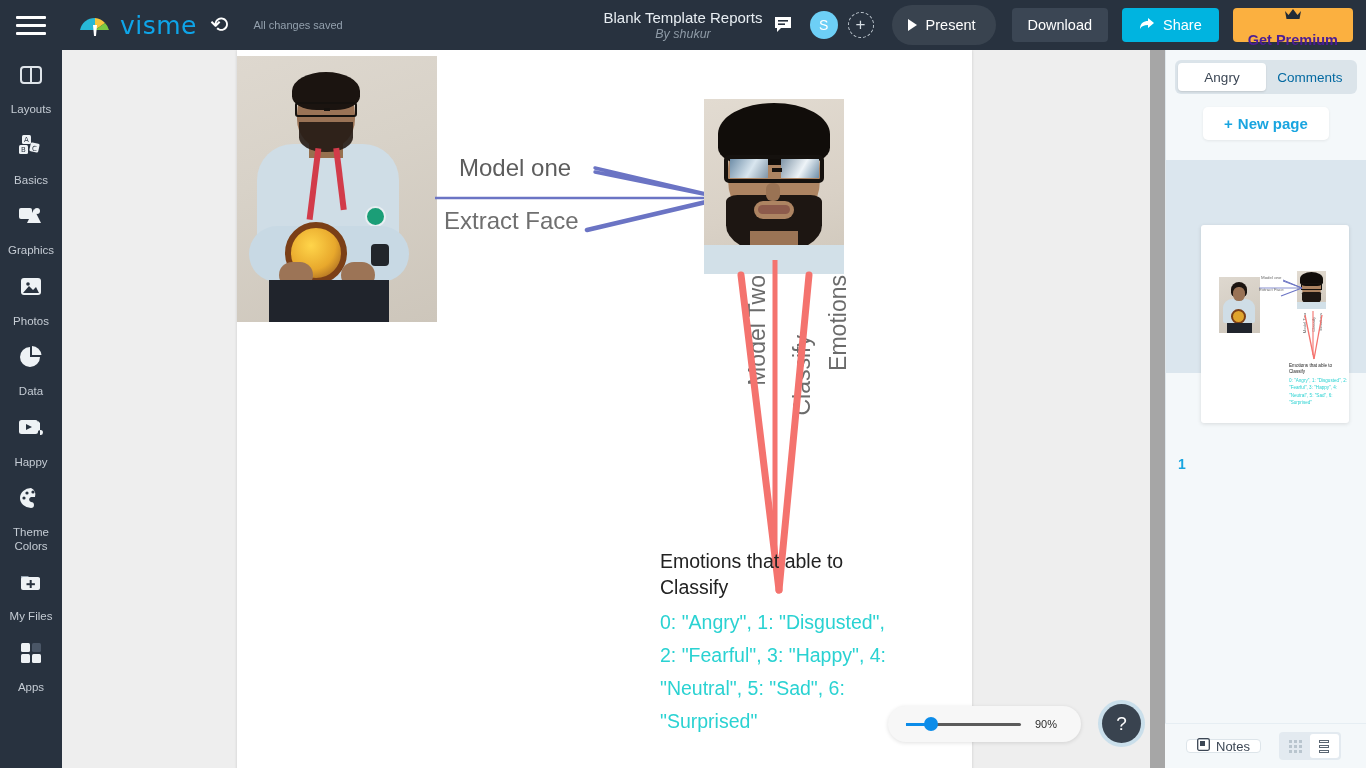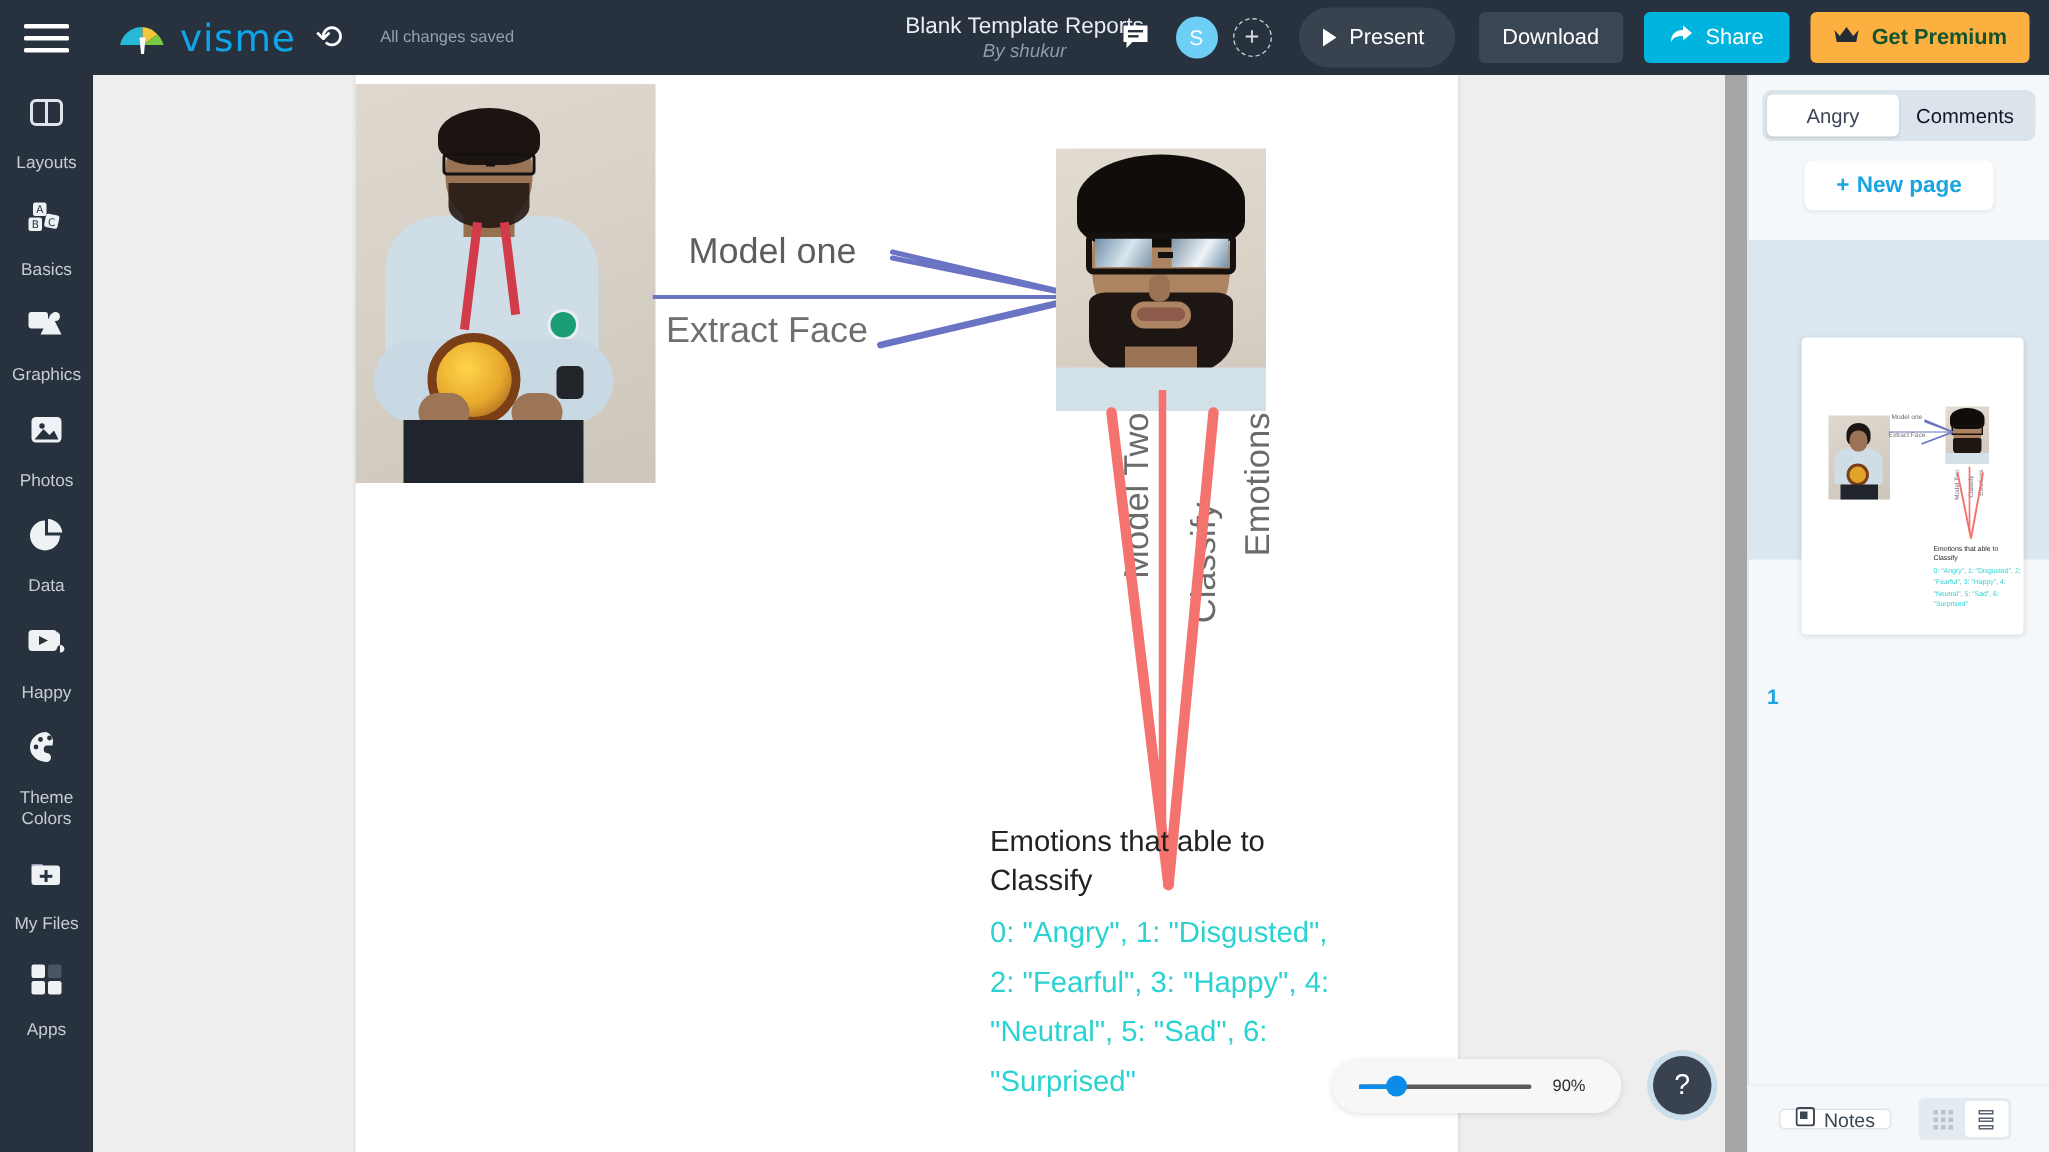--- a/index.html
+++ b/index.html
@@ -61,21 +61,21 @@
   .dl-btn {
     margin-left: 16px; height: 34px; padding: 0 16px; border-radius: 4px; background: #3b4654;
     color: #fff; font-size: 14.5px; display: flex; align-items: center; cursor: pointer;
   }
   .share-btn {
     margin-left: 14px; height: 34px; padding: 0 17px; border-radius: 4px; background: #00b4e0;
     color: #fff; font-size: 14.5px; display: flex; align-items: center; gap: 8px; cursor: pointer;
   }
   .prem-btn {
     margin-left: 14px; margin-right: 13px; height: 34px; padding: 0 15px; border-radius: 4px; background: #fbb040;
-    color: #14532d; font-size: 14.5px; font-weight: bold; display: flex; align-items: center; gap: 8px; cursor: pointer;
+    color: #4c1d95; font-size: 14.5px; font-weight: bold; display: flex; align-items: center; gap: 8px; cursor: pointer; flex-direction: column;
   }
 
   
   .leftrail {
     position: absolute; left: 0; top: 50px; width: 62px; height: 718px;
     background: #28323f; padding-top: 10px; overflow: hidden;
   }
   .rail-item {
     width: 62px; display: flex; flex-direction: column; align-items: center;
     margin-bottom: 14px; cursor: pointer; text-decoration: none;
@@ -194,21 +194,21 @@
   .rightpanel {
     position: absolute; left: 1165px; top: 50px; width: 201px; height: 718px;
     background: #f4f8fa; border-left: 1px solid #dfe7ec;
   }
   .tabs {
     margin: 10px 9px 0 9px; height: 34px; background: #dbe4ea; border-radius: 6px;
     display: flex; padding: 3px;
   }
   .tab {
     flex: 1; display: flex; align-items: center; justify-content: center;
-    font-size: 13.5px; border-radius: 4px; cursor: pointer; color: #0f172a;
+    font-size: 13.5px; border-radius: 4px; cursor: pointer; color: #0369a1;
   }
   .tab.active { background: #fff; color: #3b4654; box-shadow: 0 1px 2px rgba(0,0,0,.12); }
   .newpage-btn {
     margin: 13px auto 0 auto; width: 126px; height: 33px; background: #fff; border-radius: 5px;
     display: flex; align-items: center; justify-content: center; gap: 5px;
     color: #19a5e0; font-size: 15px; font-weight: bold; cursor: pointer;
     box-shadow: 0 1px 3px rgba(0,0,0,.07);
   }
   .thumb-area { position: absolute; left: 0; top: 110px; width: 200px; height: 610px; }
   .thumb-sel { position: absolute; left: 0; top: 0; width: 200px; height: 213px; background: #dbe6ee; }

